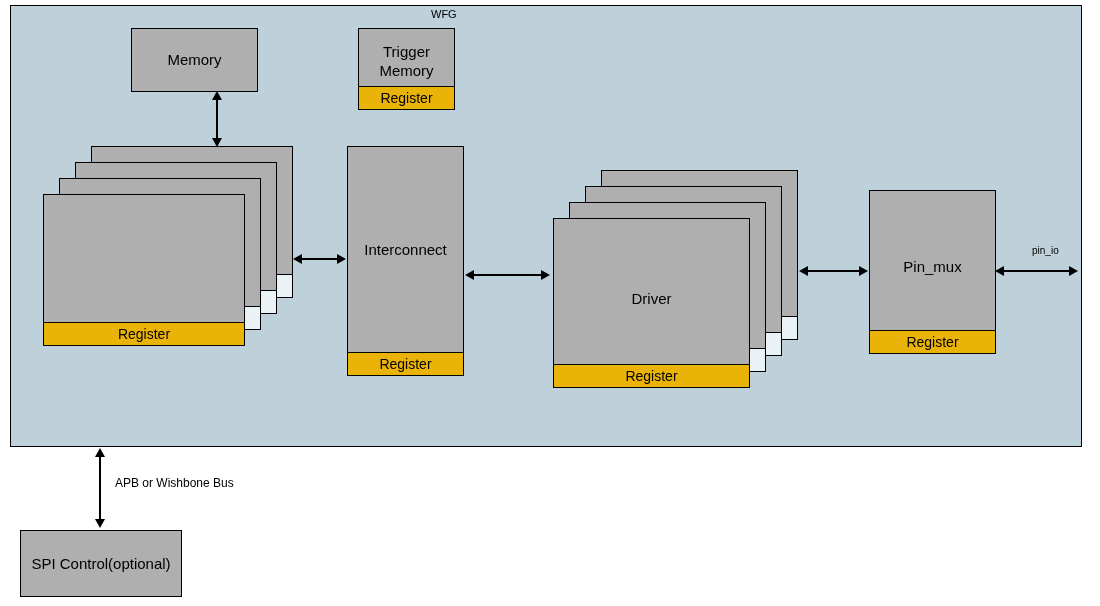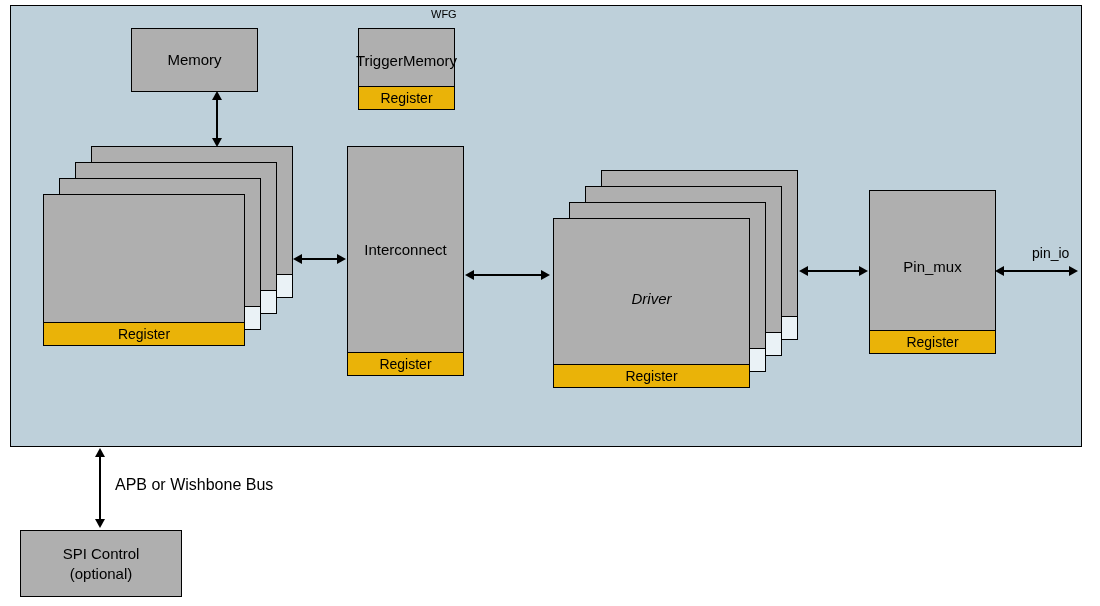--- a/index.html
+++ b/index.html
@@ -80,35 +80,35 @@
     position: absolute;
     width: 0;
     height: 0;
   }
   .ah.left { border-top: 5px solid transparent; border-bottom: 5px solid transparent; border-right: 9px solid #000; }
   .ah.right { border-top: 5px solid transparent; border-bottom: 5px solid transparent; border-left: 9px solid #000; }
   .ah.up { border-left: 5px solid transparent; border-right: 5px solid transparent; border-bottom: 9px solid #000; }
   .ah.down { border-left: 5px solid transparent; border-right: 5px solid transparent; border-top: 9px solid #000; }
   .bus-label {
     position: absolute;
-    font-size: 16px;
+    font-size: 12px;
   }
 </style>
 </head>
 <body>
 
 <div class="container">
   <div class="container-label">WFG</div>
 
   <div class="block" style="left:120px; top:22px; width:125px; height:62px;">
     <span>Memory</span>
   </div>
 
   <div class="block" style="left:347px; top:22px; width:95px; height:80px;">
-    <div class="block-label" style="top:6px;bottom:22px;flex-direction:row;">
+    <div class="block-label" style="top:6px;bottom:22px;flex-direction:column;">
       <span>Trigger</span>
       <span>Memory</span>
     </div>
     <div class="reg-footer">Register</div>
   </div>
 
   <div class="stack-card" style="left:80px; top:140px; width:200px; height:150px;">
       <div class="stack-footer"></div>
     </div>
   <div class="stack-card" style="left:64px; top:156px; width:200px; height:150px;">
@@ -131,21 +131,21 @@
   <div class="stack-card" style="left:590px; top:164px; width:195px; height:168px;">
       <div class="stack-footer"></div>
     </div>
   <div class="stack-card" style="left:574px; top:180px; width:195px; height:168px;">
       <div class="stack-footer"></div>
     </div>
   <div class="stack-card" style="left:558px; top:196px; width:195px; height:168px;">
       <div class="stack-footer"></div>
     </div>
   <div class="block" style="left:542px; top:212px; width:195px; height:168px;">
-    <div class="block-label" style="top:0;bottom:8px;font-style:italic;">
+    <div class="block-label" style="top:0;bottom:8px;">
       <span>Driver</span>
     </div>
     <div class="reg-footer">Register</div>
   </div>
 
   <div class="block" style="left:858px; top:184px; width:125px; height:162px;">
     <div class="block-label" style="top:0;bottom:22px;margin-top:12px;">
       <span>Pin_mux</span>
     </div>
     <div class="reg-footer">Register</div>
@@ -165,23 +165,23 @@
 
   <div class="arrow-line" style="left:796px; top:264px; height:2px; width:54px;"></div>
   <div class="ah left" style="left:788px; top:260px;"></div>
   <div class="ah right" style="left:848px; top:260px;"></div>
 
   <div class="arrow-line" style="left:992px; top:264px; height:2px; width:68px;"></div>
   <div class="ah left" style="left:984px; top:260px;"></div>
   <div class="ah right" style="left:1058px; top:260px;"></div>
 </div>
 
-<div class="bus-label" style="left:1008px; top:245px; font-size:14px;padding-left:24px;">pin_io</div>
+<div class="bus-label" style="left:1008px; top:245px; font-size:10px;padding-left:24px;">pin_io</div>
 
-<div class="block" style="left:20px; top:530px; width:160px; height:65px; flex-direction:column;">
+<div class="block" style="left:20px; top:530px; width:160px; height:65px; flex-direction:row;">
   <span>SPI Control</span>
   <span>(optional)</span>
 </div>
 
 <div class="arrow-line" style="left:99px; top:455px; width:2px; height:66px;"></div>
 <div class="ah up" style="left:95px; top:448px;"></div>
 <div class="ah down" style="left:95px; top:519px;"></div>
 
 <div class="bus-label" style="left:115px; top:476px;">APB or Wishbone Bus</div>
 

